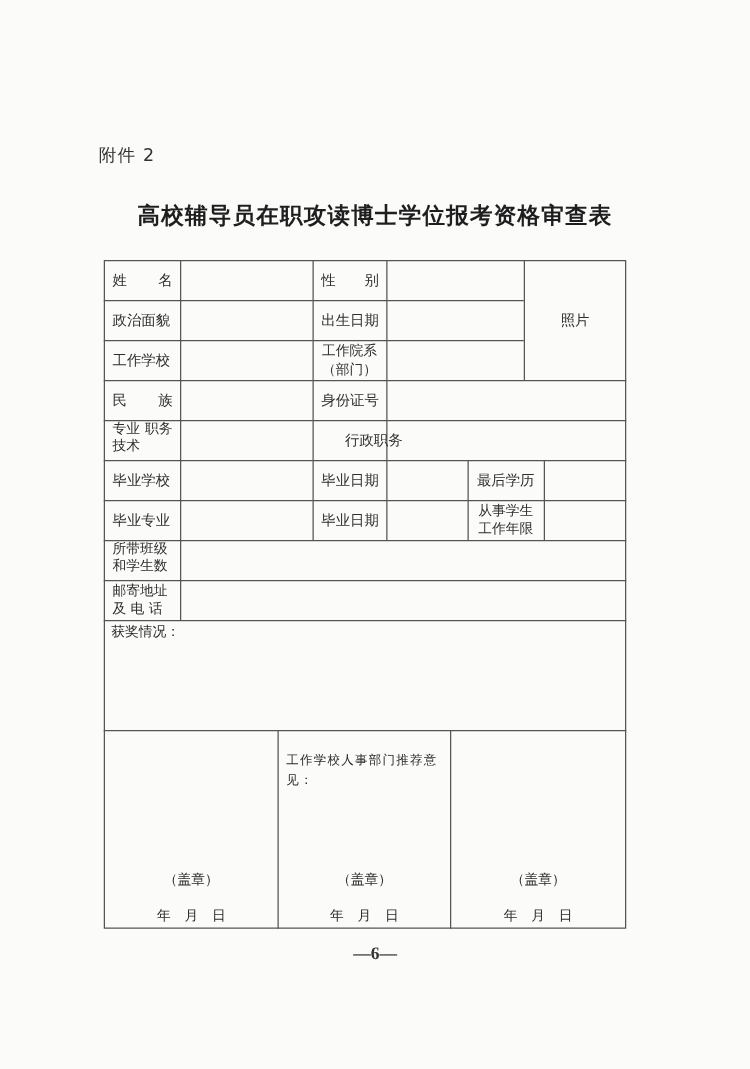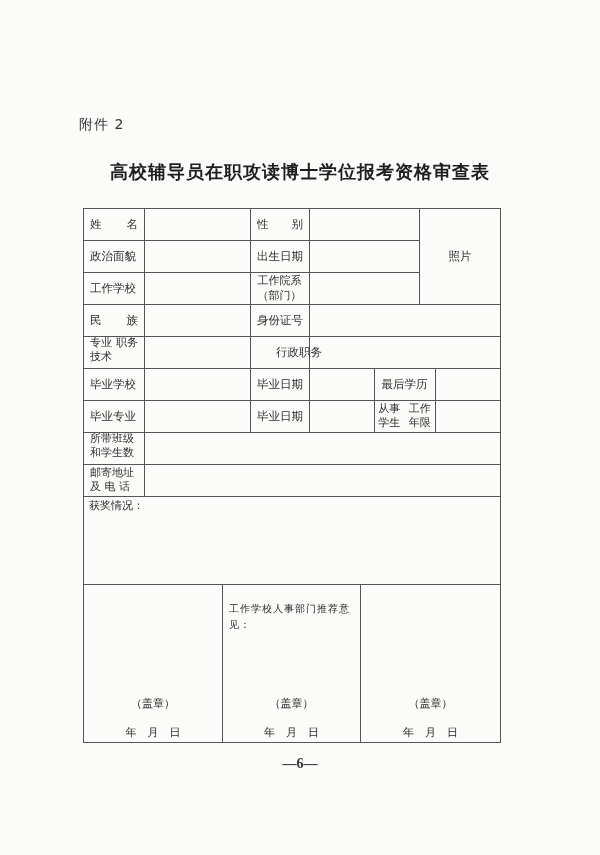--- a/index.html
+++ b/index.html
@@ -95,21 +95,21 @@
 <div class="cell" style="left:145px; width:105px; top:369px; height:31px;"></div>
 <div class="lbl" style="left:257px; top:368px; height:32px;">毕业日期</div>
 <div class="cell" style="left:310px; width:64px; top:369px; height:31px;"></div>
 <div class="lbl center" style="left:374px; width:61px; top:368px; height:32px;">最后学历</div>
 <div class="cell" style="left:436px; width:64px; top:369px; height:31px;"></div>
 
 <div class="lbl" style="left:90px; top:400px; height:32px;">毕业专业</div>
 <div class="cell" style="left:145px; width:105px; top:401px; height:31px;"></div>
 <div class="lbl" style="left:257px; top:400px; height:32px;">毕业日期</div>
 <div class="cell" style="left:310px; width:64px; top:401px; height:31px;"></div>
-<div class="lbl center" style="left:374px; width:61px; top:400px; height:32px; font-size:11px; line-height:14px;">
+<div class="lbl center" style="left:374px; width:61px; top:400px; height:32px; flex-direction:column; font-size:11px; line-height:14px;">
   <span>从事学生</span>
     <span>工作年限</span>
 </div>
 <div class="cell" style="left:436px; width:64px; top:401px; height:31px;"></div>
 
 <div class="lbl" style="left:90px; width:50px; top:432px; height:32px; flex-direction:column; align-items:flex-start; justify-content:flex-start; font-size:11px; line-height:14px;">
   <span>所带班级</span>
     <span>和学生数</span>
 </div>
 <div class="cell" style="left:145px; width:355px; top:433px; height:31px;"></div>

